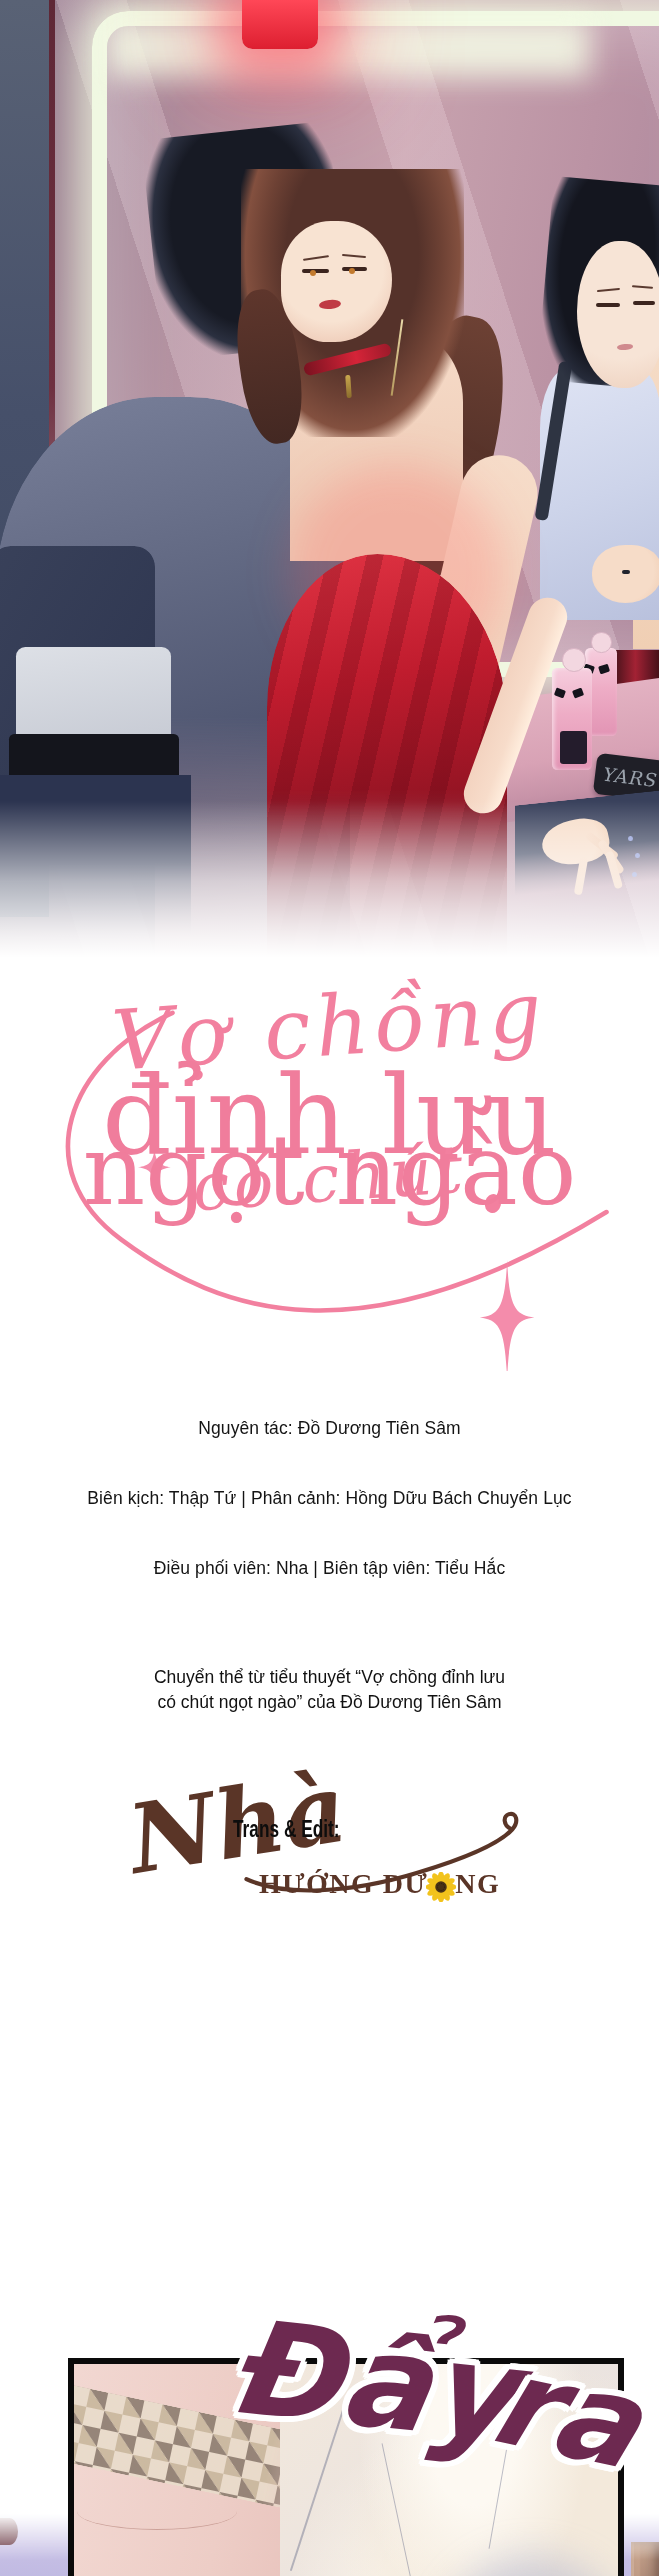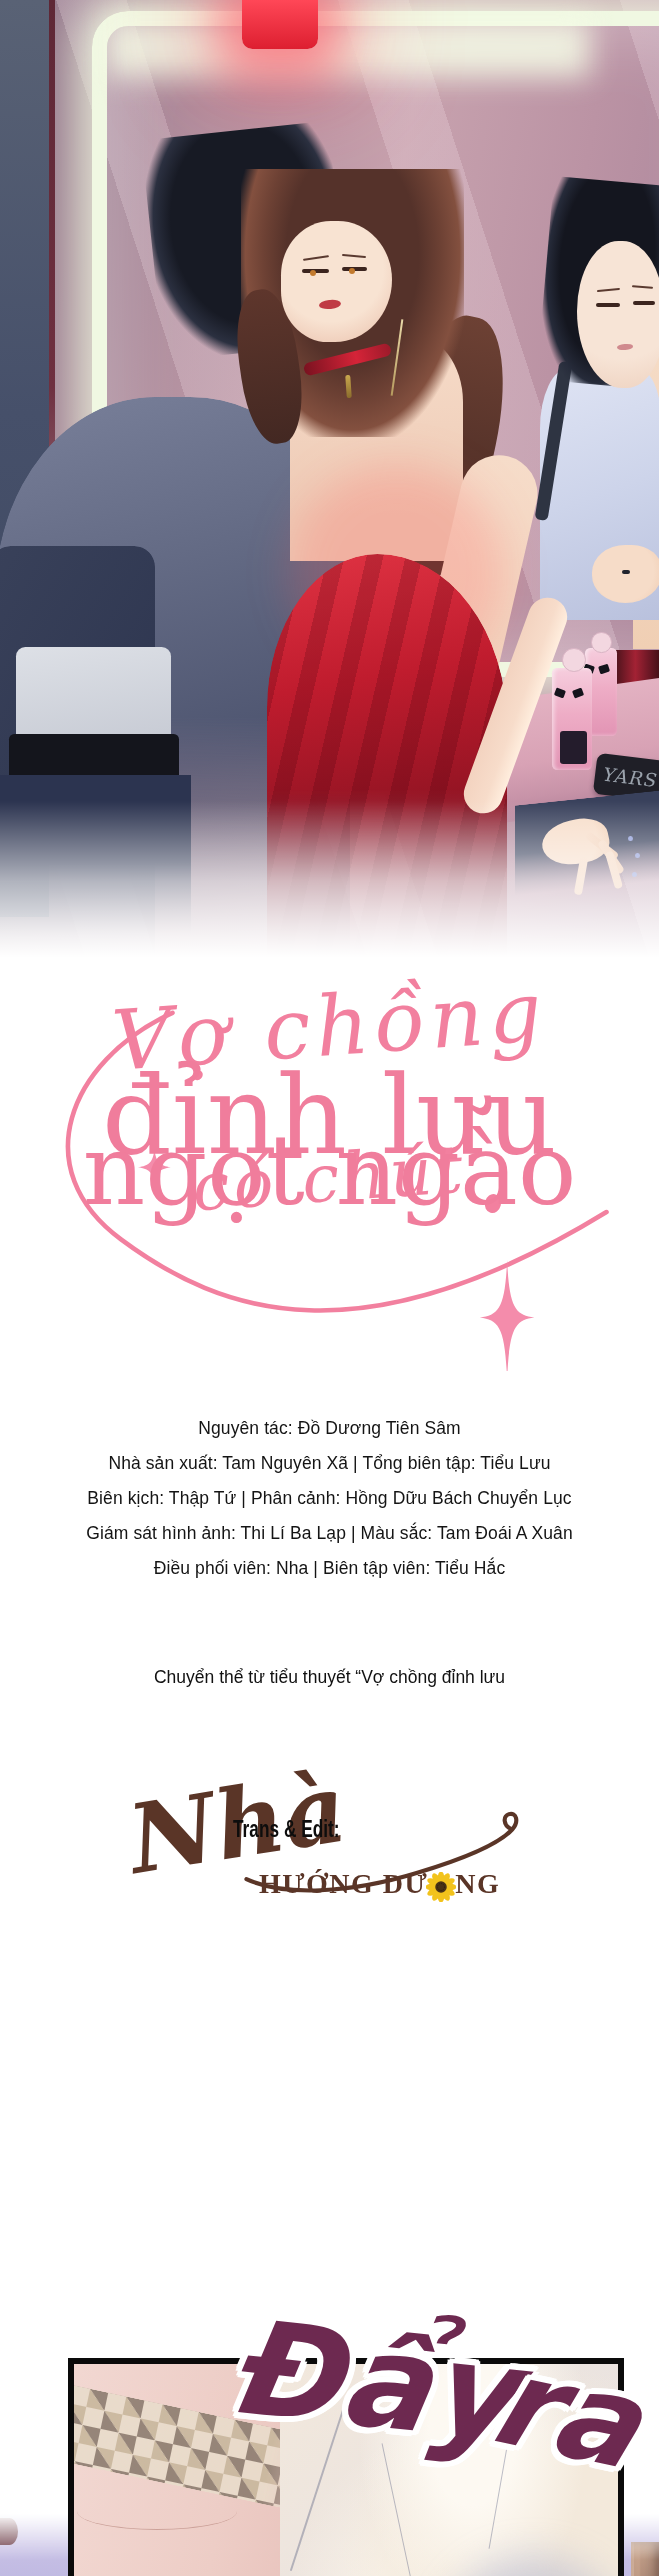--- a/index.html
+++ b/index.html
@@ -234,26 +234,25 @@
     <path d="M 300 330 C 303 355, 310 362, 332 365 C 310 368, 303 375, 300 400 C 297 375, 290 368, 268 365 C 290 362, 297 355, 300 330 Z" fill="#f48cab"></path>
     <path d="M 985 545 C 989 638, 1001 652, 1038 657 C 1001 662, 989 676, 985 778 C 981 676, 969 662, 932 657 C 969 652, 981 638, 985 545 Z" fill="#f48cab"></path>
   </svg>
   <div class="abs t-script" style="top:978px;font-size:83px;letter-spacing:5.2px;transform:rotate(-4deg);">Vợ chồng</div>
   <div class="abs t-serif" style="top:1052px;font-size:109px;">đỉnh lưu</div>
   <div class="abs t-script" style="top:1140px;font-size:66px;letter-spacing:4.1px;transform:rotate(-4deg);">có chút</div>
   <div class="abs t-dot"></div>
   <div class="abs t-serif" style="top:1114px;font-size:97px;">ngọt ngào</div>
 
   <div class="abs credit-line" style="top:1418px;">Nguyên tác: Đồ Dương Tiên Sâm</div>
-  <div class="abs credit-line" style="top:1453px;">Nhà sản xuất: Tam Nguyên Xã | Tổng biên tập: Tiểu Lưu</div>
   <div class="abs credit-line" style="top:1488px;">Biên kịch: Thập Tứ | Phân cảnh: Hồng Dữu Bách Chuyển Lục</div>
-  <div class="abs credit-line" style="top:1523px;">Giám sát hình ảnh: Thi Lí Ba Lạp | Màu sắc: Tam Đoái A Xuân</div>
   <div class="abs credit-line" style="top:1558px;">Điều phối viên: Nha | Biên tập viên: Tiểu Hắc</div>
 
   <div class="abs adapt-line" style="top:1667px;">Chuyển thể từ tiểu thuyết “Vợ chồng đỉnh lưu</div>
+  <div class="abs adapt-line" style="top:1692px;">có chút ngọt ngào” của Đồ Dương Tiên Sâm</div>
 
   <div class="abs logo-script">Nhà</div>
   <svg class="abs" style="left:129px;top:1741px;" width="412" height="206" viewBox="0 0 800 400">
     <path d="M 228 268 C 300 302, 430 296, 560 256 C 660 226, 722 196, 744 172 C 758 156, 752 138, 738 142 C 726 146, 726 163, 742 171" fill="none" stroke="#5a3527" stroke-width="8" stroke-linecap="round"></path>
   </svg>
   <div class="abs logo-label">Trans &amp; Edit:</div>
   <div class="abs logo-name">
     <span>HƯỚNG DƯ</span>
       <svg width="30" height="30" viewBox="-30 -30 60 60" style="margin:0 -1px -5.2px -2.1px;">
       <g fill="#f2c31c">

